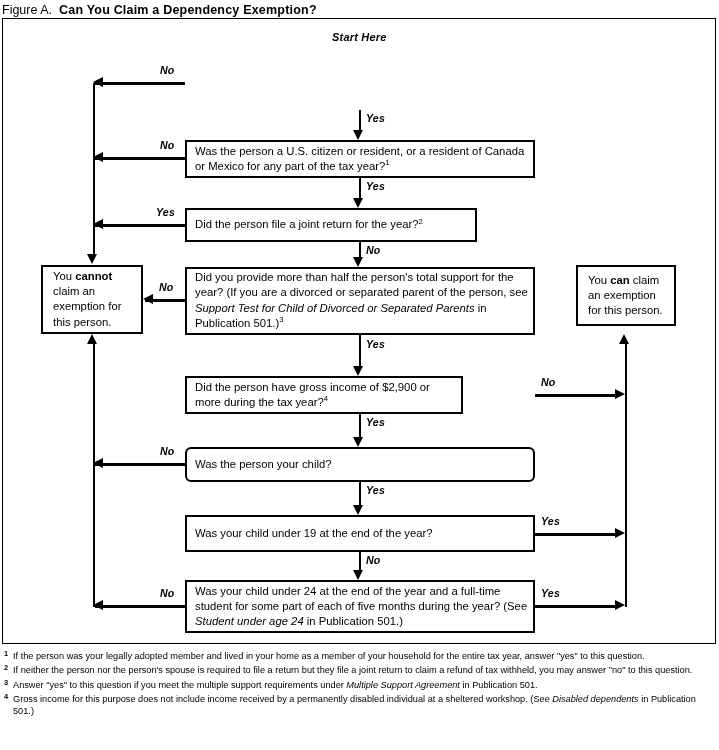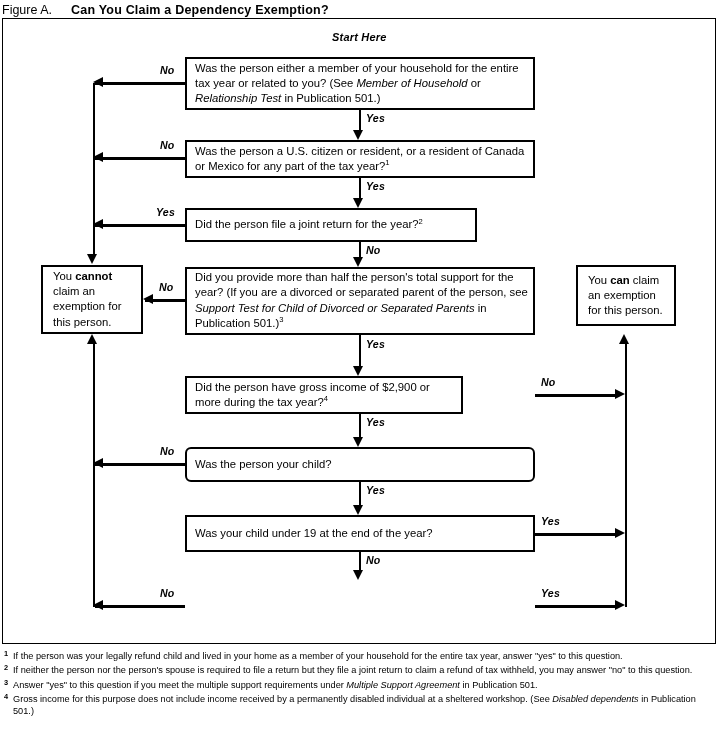--- a/index.html
+++ b/index.html
@@ -11,21 +11,21 @@
     position:relative;
     overflow:hidden;
     -webkit-font-smoothing:none;
   }
   .fig-root{position:absolute;left:0;top:0;width:719px;height:750px;}
 
   
   .title-row{position:absolute;left:2px;top:0px;width:710px;height:17px;
     white-space:nowrap;}
   .title-label{font-size:12.5px;letter-spacing:0px;}
-  .title-text{font-size:12.5px;font-weight:bold;letter-spacing:.2px;margin-left:19px;}
+  .title-text{font-size:12.5px;font-weight:bold;letter-spacing:.2px;margin-left:7px;}
 
   
   .frame{position:absolute;left:2px;top:18px;width:714px;height:626px;
     border:1.6px solid #000;box-sizing:border-box;background:#fff;}
 
   
   .start-here{position:absolute;left:332px;top:31px;font-size:11px;
     font-style:italic;font-weight:bold;letter-spacing:.2px;}
 
   
@@ -71,23 +71,20 @@
 <div class="fig-root">
 
   <div class="title-row">
     <span class="title-label">Figure A.</span><span class="title-text">Can You Claim a Dependency Exemption?</span>
   </div>
 
   <div class="frame"></div>
 
   <div class="start-here">Start Here</div>
 
-  <div class="box" style="left:185px;top:57px;width:350px;height:53px;">
-    <div class="txt"><span>Was the person either a member of your household for the entire tax year or related to you? (See </span><i>Member of Household</i><span> or </span><i>Relationship Test</i><span> in Publication 501.)</span></div>
-  </div>
 
   <div class="box" style="left:185px;top:140px;width:350px;height:38px;">
     <div class="txt"><span>Was the person a U.S. citizen or resident, or a resident of Canada or Mexico for any part of the tax year?</span><span class="sup">1</span></div>
   </div>
 
   <div class="box" style="left:185px;top:208px;width:292px;height:34px;">
     <div class="txt"><span>Did the person file a joint return for the year?</span><span class="sup">2</span></div>
   </div>
 
   <div class="box" style="left:185px;top:267px;width:350px;height:68px;">
@@ -99,20 +96,23 @@
   </div>
 
   <div class="box" style="left:185px;top:447px;width:350px;height:35px;border-radius:6px;">
     <div class="txt">Was the person your child?</div>
   </div>
 
   <div class="box" style="left:185px;top:515px;width:350px;height:37px;">
     <div class="txt">Was your child under 19 at the end of the year?</div>
   </div>
 
+  <div class="box" style="left:185px;top:580px;width:350px;height:53px;">
+    <div class="txt"><span>Was your child under 24 at the end of the year and a full-time student for some part of each of five months during the year? (See </span><i>Student under age 24</i><span> in Publication 501.)</span></div>
+  </div>
 
   <div class="box term" style="left:41px;top:265px;width:102px;height:69px;">
     <div class="txt"><span>You </span><b>cannot</b><span> claim an exemption for this person.</span></div>
   </div>
 
   <div class="box term" style="left:576px;top:265px;width:100px;height:61px;">
     <div class="txt"><span>You </span><b>can</b><span> claim an exemption for this person.</span></div>
   </div>
 
   <div class="ln vl" style="left:93px;top:83px;height:172px;"></div>
@@ -184,21 +184,21 @@
   <div class="ar dn" style="left:353.4px;top:505px;"></div>
   <div class="blab" style="left:366px;top:484px;">Yes</div>
 
   <div class="ln vl" style="left:359px;top:552px;height:18px;"></div>
   <div class="ar dn" style="left:353.4px;top:570px;"></div>
   <div class="blab" style="left:366px;top:554px;">No</div>
 
   <div class="notes">
 
     <div class="note">
-      <span class="mk">1</span><span>If the person was your legally refund child and lived in your home as a member of your household for the entire tax year, answer "yes" to this question.</span>
+      <span class="mk">1</span><span>If the person was your legally adopted member and lived in your home as a member of your household for the entire tax year, answer "yes" to this question.</span>
     </div>
 
     <div class="note">
       <span class="mk">2</span><span>If neither the person nor the person's spouse is required to file a return but they file a joint return to claim a refund of tax withheld, you may answer "no" to this question.</span>
     </div>
 
     <div class="note">
       <span class="mk">3</span><span><span>Answer "yes" to this question if you meet the multiple support requirements under </span><i>Multiple Support Agreement</i><span> in Publication 501.</span></span>
     </div>
 

